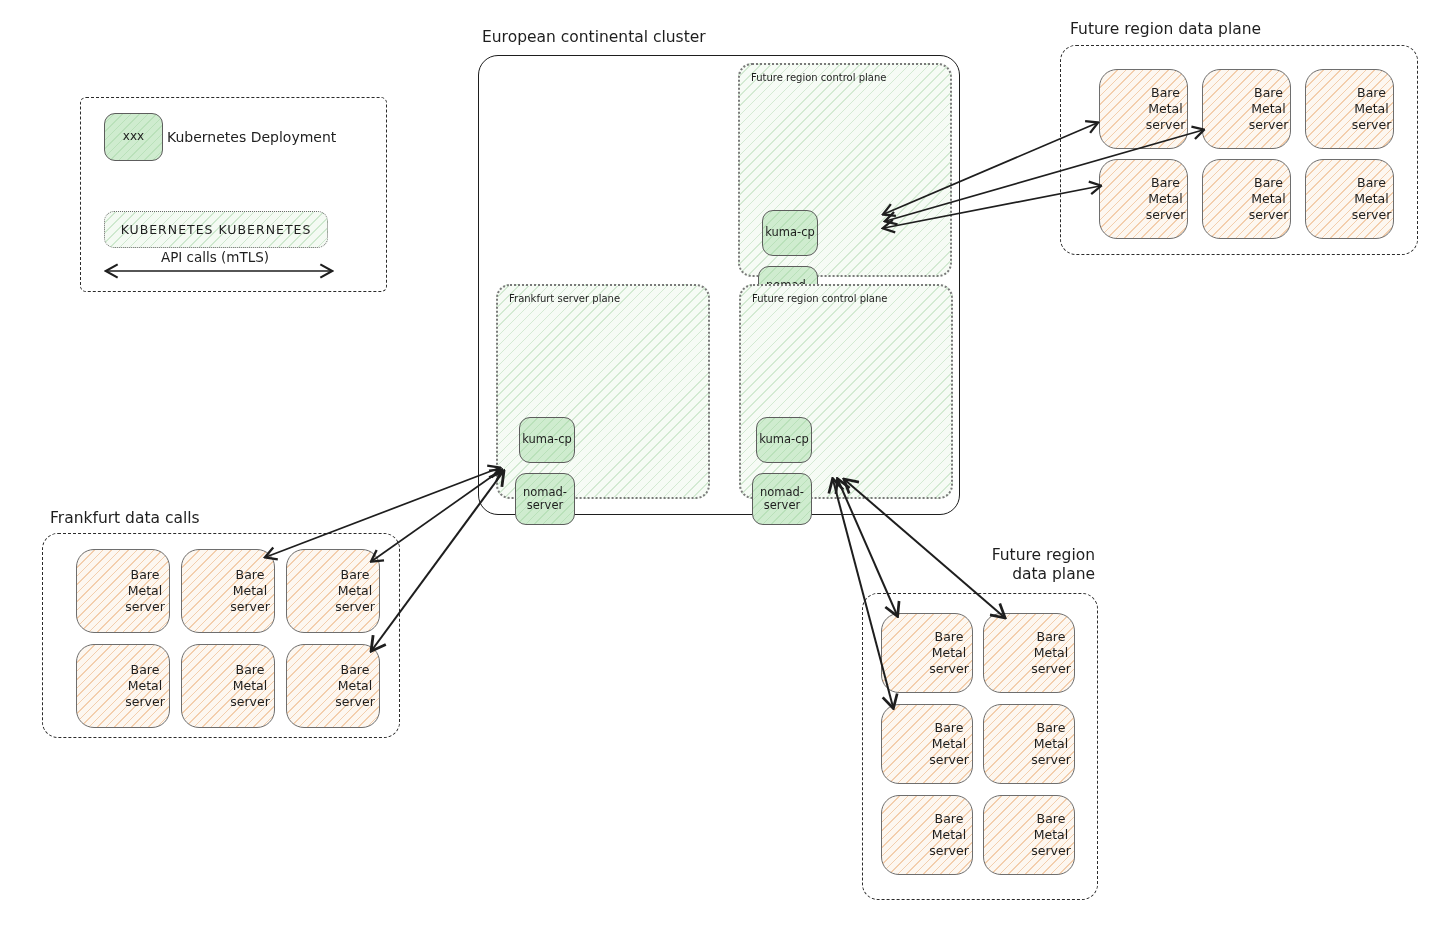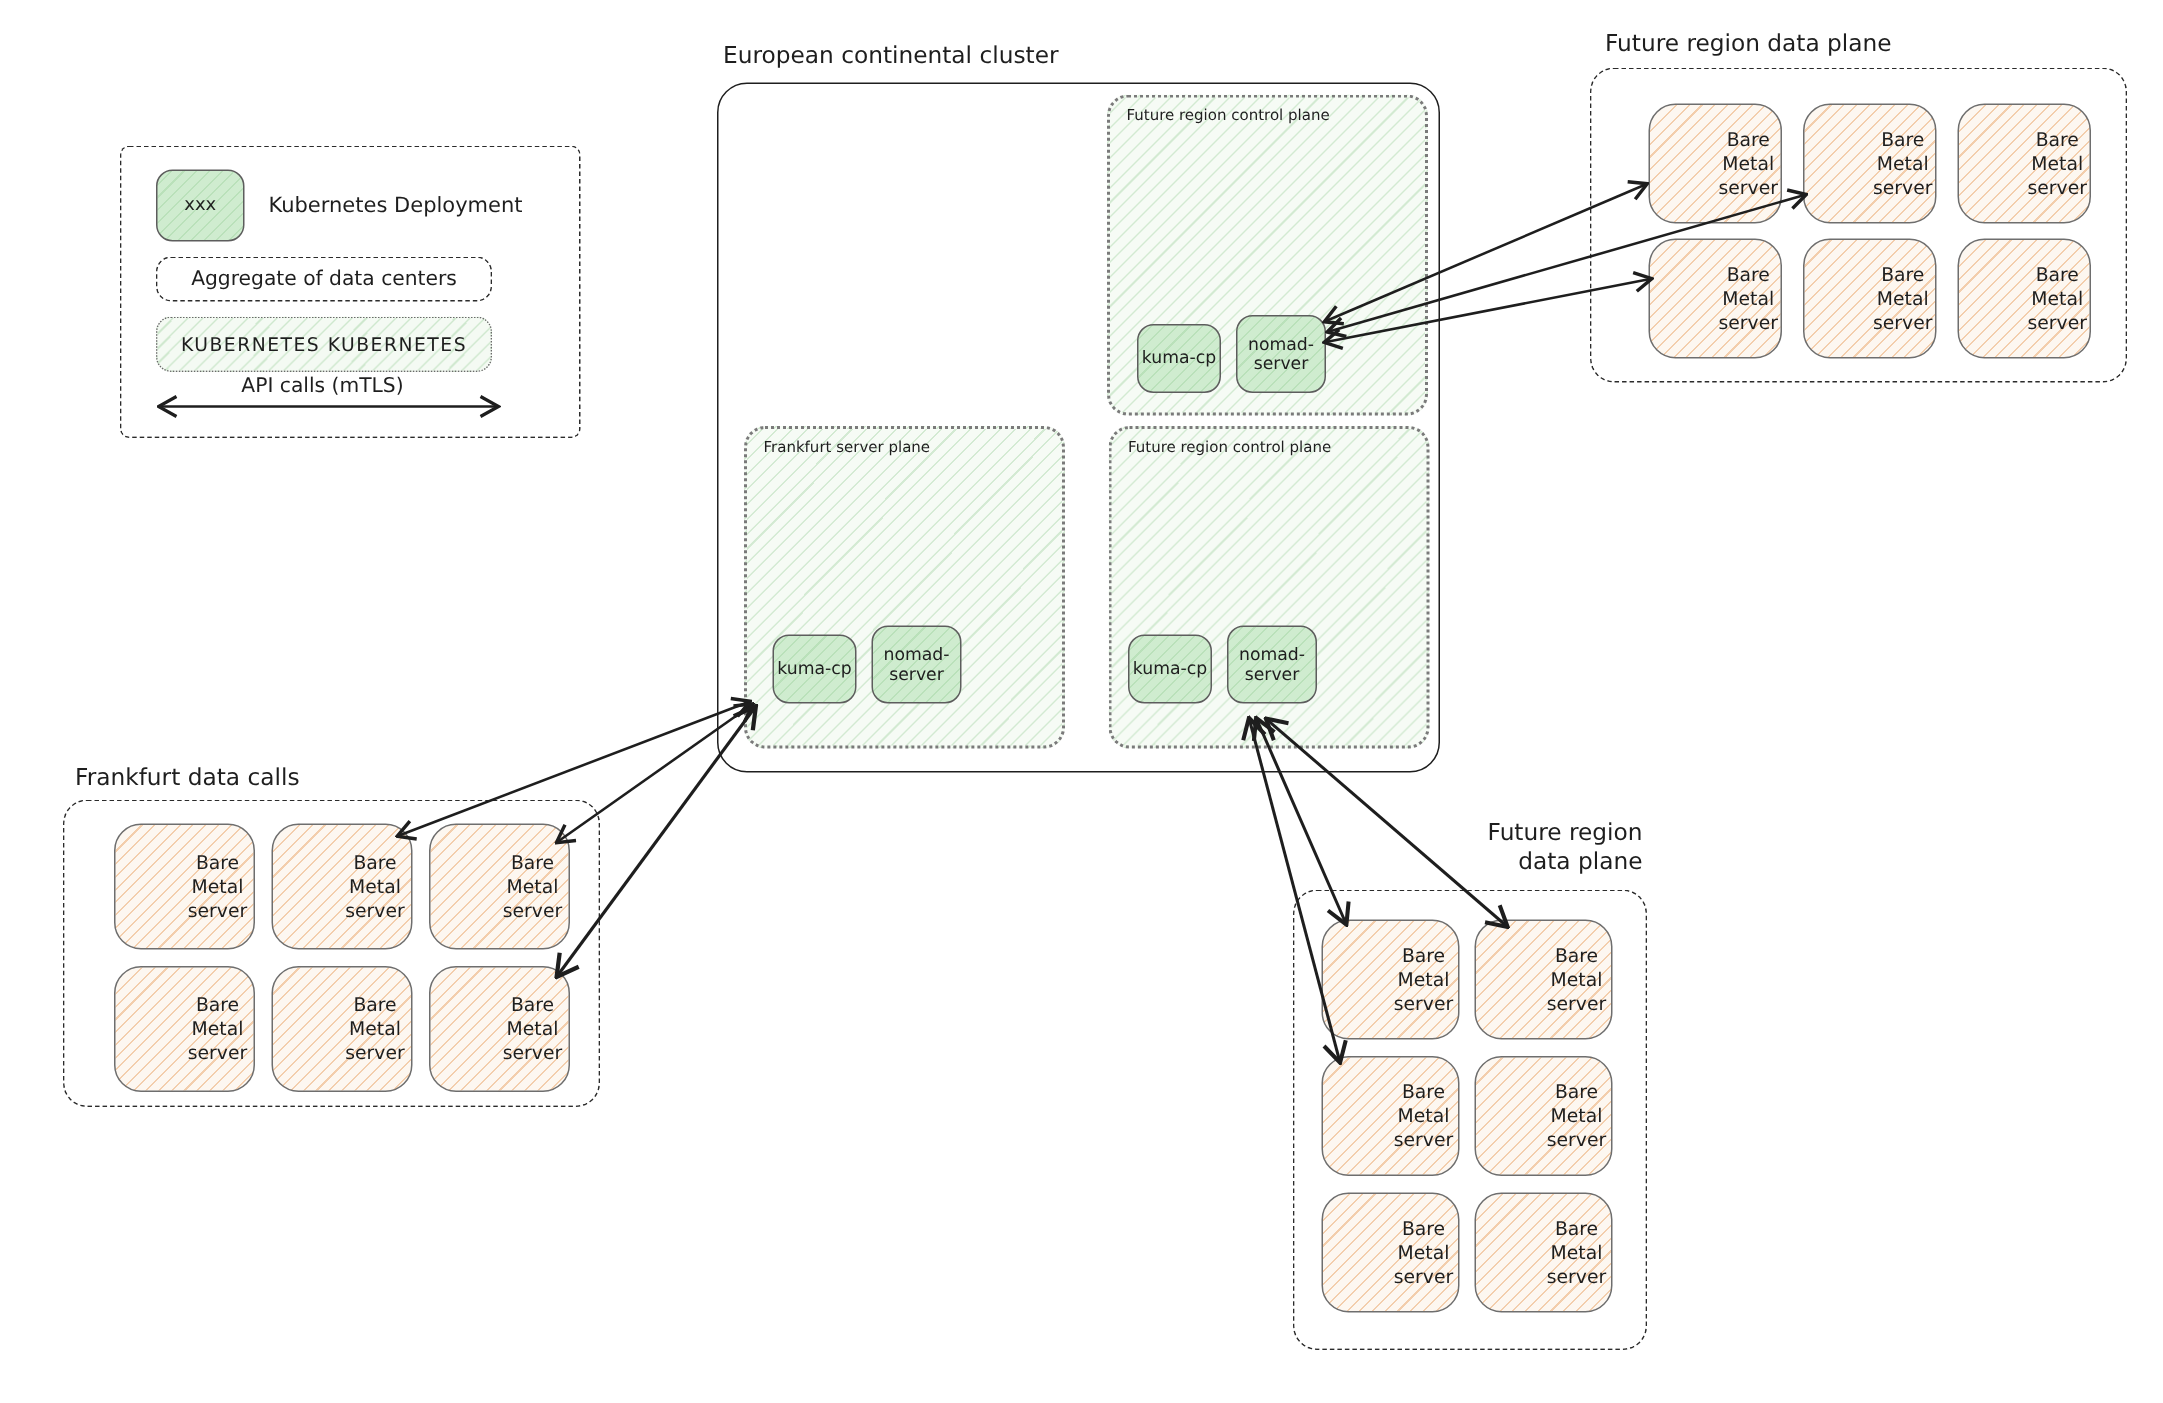--- a/index.html
+++ b/index.html
@@ -2,21 +2,21 @@
 <html><head>
 <meta charset="utf-8">
 <style>
   html,body{margin:0;padding:0;background:#ffffff;}
   body{font-family:"DejaVu Sans", sans-serif; color:#1e1e1e;}
   .canvas{position:relative;width:1442px;height:935px;background:#ffffff;overflow:hidden;}
 
   
   .legend{position:absolute;left:80px;top:97px;width:305px;height:193px;
           border:1.7px dashed #2b2b2b;border-radius:6px;}
-  .legend-dep-row{position:absolute;left:23px;top:15px;display:flex;align-items:center;gap:16px;}
+  .legend-dep-row{position:absolute;left:23px;top:15px;display:flex;align-items:center;gap:4px;}
   .legend-label{font-size:14px;}
   .dep-box{background:repeating-linear-gradient(135deg, rgba(110,185,110,0.22) 0 1px, rgba(255,255,255,0) 1px 6px), #cfeccf;
            border:1.4px solid #5d5d5d;border-radius:11px;
            display:flex;align-items:center;justify-content:center;
            font-size:11.5px;text-align:center;line-height:1.15;}
   .legend-sample{width:57px;height:46px;font-size:12px;}
   .legend-aggregate{position:absolute;left:23px;top:73px;width:222px;height:28px;
            border:1.6px dashed #2b2b2b;border-radius:10px;
            display:flex;align-items:center;justify-content:center;font-size:13.5px;}
   .legend-namespace{position:absolute;left:23px;top:113px;width:222px;height:35px;
@@ -30,21 +30,21 @@
   
   .cluster-title{position:absolute;left:482px;top:28px;font-size:15.5px;}
   .cluster{position:absolute;left:478px;top:55px;width:480px;height:458px;
            border:1.6px solid #1e1e1e;border-radius:20px;}
   .cp{position:absolute;border:2px dotted #7a7a7a;border-radius:14px;
       background:repeating-linear-gradient(135deg, rgba(120,190,120,0.28) 0 1px, rgba(255,255,255,0) 1px 7px), #f6fbf5;}
   .cp-title{padding:7px 0 0 11px;font-size:10px;white-space:nowrap;}
   .cp-a{left:259px;top:7px;width:210px;height:210px;}
   .cp-b{left:17px;top:228px;width:210px;height:211px;}
   .cp-c{left:260px;top:228px;width:210px;height:211px;}
-  .deps{position:absolute;display:flex;gap:10px;align-items:flex-end;}
+  .deps{position:absolute;display:flex;gap:10px;align-items:flex-end;flex-direction:column;}
   .cp-a .deps{left:18px;top:145px;}
   .cp-b .deps{left:17px;top:131px;}
   .cp-c .deps{left:11px;top:131px;}
   .dep-kuma{width:54px;height:44px;}
   .dep-nomad{width:58px;height:50px;}
 
   
   .dp-title{position:absolute;font-size:15.5px;}
   .dp{position:absolute;border:1.8px dashed #2b2b2b;border-radius:16px;display:grid;}
   .server{background:repeating-linear-gradient(135deg, rgba(228,144,70,0.40) 0 1px, rgba(255,255,255,0) 1px 6px), #fdf7f0;
@@ -72,21 +72,20 @@
 
 <div class="canvas">
 
   <div class="legend">
     <div class="legend-dep-row">
       <div class="dep-box legend-sample">
         <span>xxx</span>
       </div>
       <div class="legend-label">Kubernetes Deployment</div>
     </div>
-    <div class="legend-aggregate">Aggregate of data centers</div>
     <div class="legend-namespace">KUBERNETES KUBERNETES</div>
     <div class="legend-api">API calls (mTLS)</div>
     <svg class="legend-arrow-svg" width="240" height="16">
       <defs>
         <marker id="ahl" viewBox="0 0 12 12" refX="10" refY="6" markerWidth="10" markerHeight="10" orient="auto-start-reverse">
           <path d="M2,1 L11,6 L2,11" fill="none" stroke="#1e1e1e" stroke-width="1.6"></path>
         </marker>
       </defs>
       <line x1="8" y1="8" x2="232" y2="8" stroke="#1e1e1e" stroke-width="1.6" marker-start="url(#ahl)" marker-end="url(#ahl)"></line>
     </svg>

